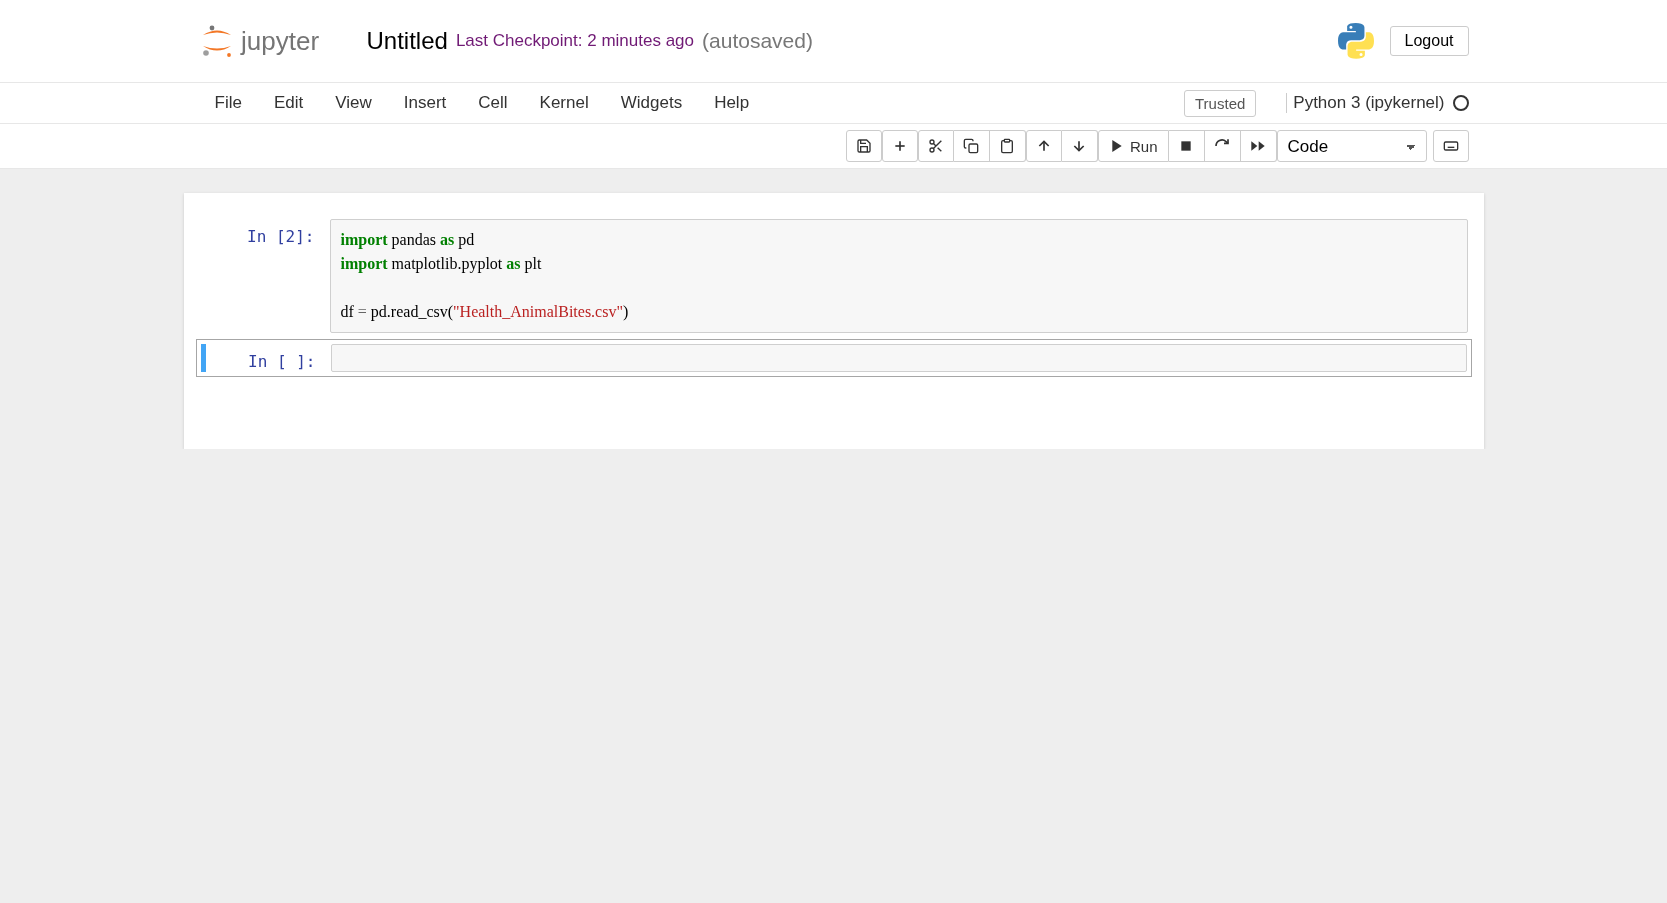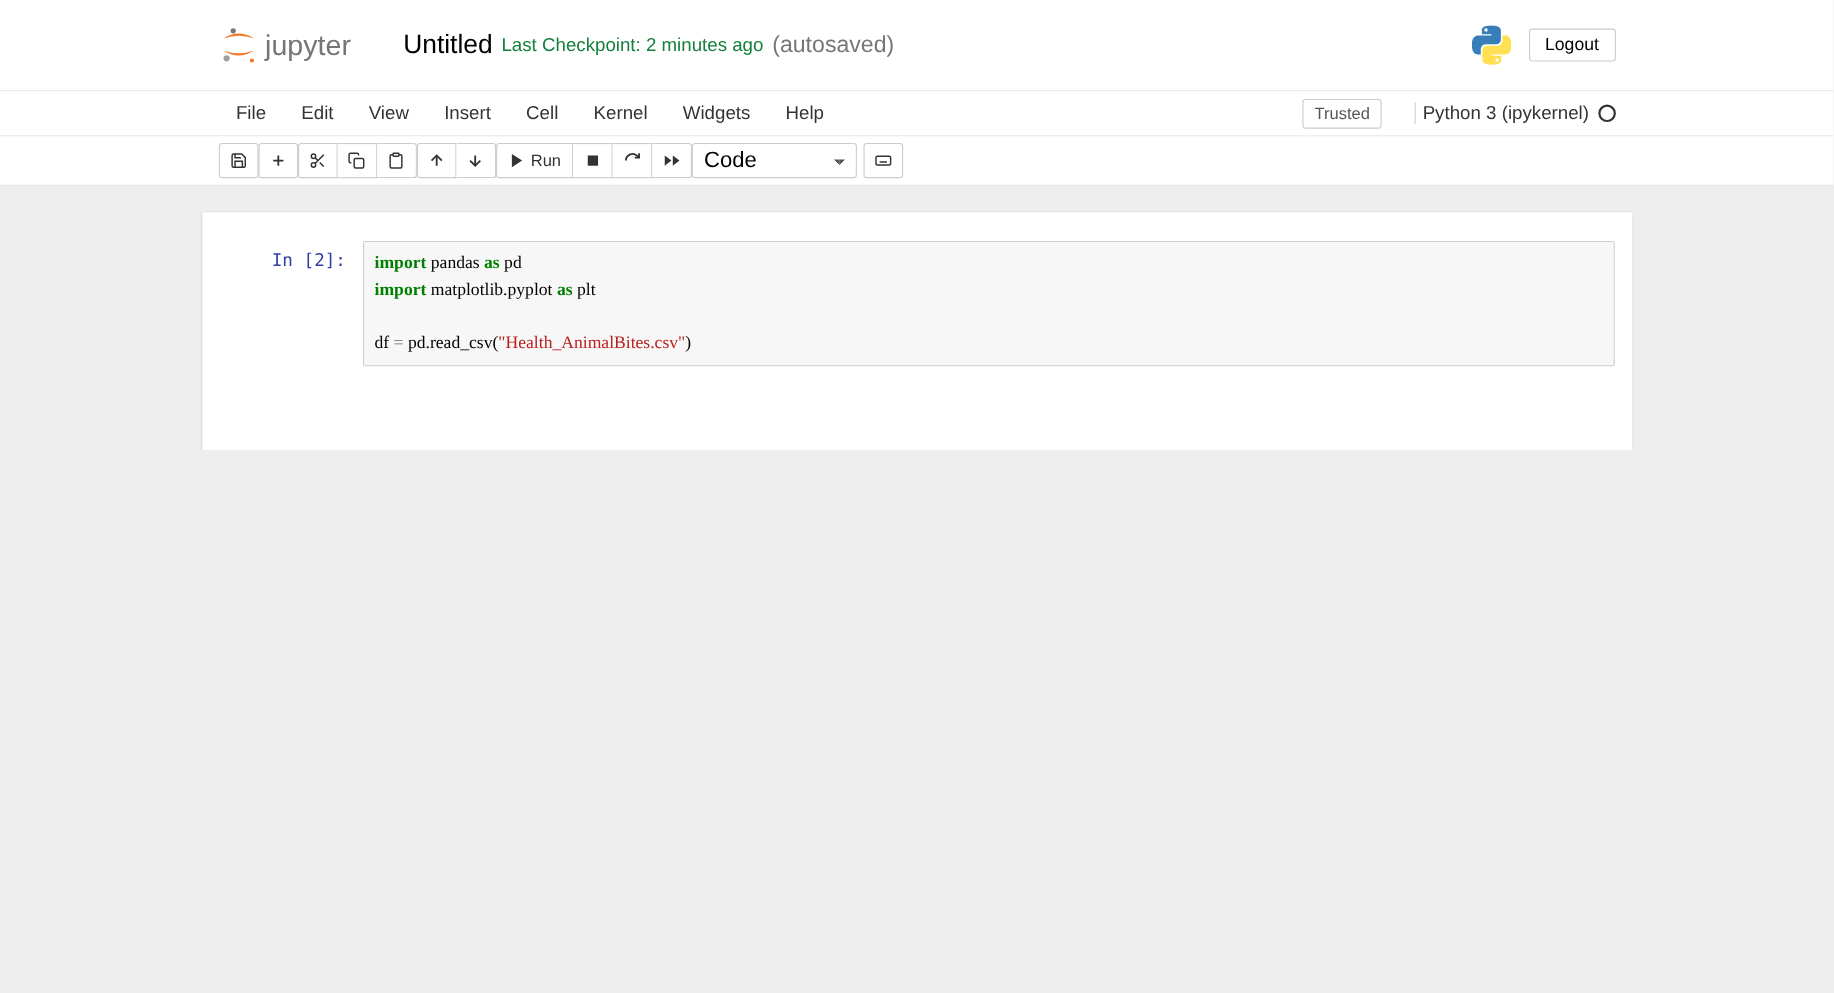--- a/index.html
+++ b/index.html
@@ -29,21 +29,21 @@
 }
 .logo svg { display: block; }
 .notebook-name {
   font-size: 24px;
   font-weight: 400;
   color: #000;
   margin-right: 8px;
 }
 .checkpoint-status {
   font-size: 17px;
-  color: #15803d;
+  color: #701a75;
 }
 .autosave-status {
   font-size: 21px;
   color: #777;
   margin-left: 8px;
 }
 .header-spacer { flex: 1; }
 .kernel-logo {
   margin-right: 16px;
   display: flex;
@@ -106,20 +106,21 @@
   background: #fff;
   border-bottom: 1px solid #e7e7e7;
 }
 .toolbar-inner {
   max-width: 1300px;
   margin: 0 auto;
   display: flex;
   align-items: center;
   padding: 6px 15px;
   gap: 0;
+  justify-content: flex-end;
 }
 .btn-group {
   display: flex;
 }
 .tb-btn {
   border: 1px solid #ccc;
   background: #fff;
   min-width: 36px;
   height: 32px;
   display: flex;
@@ -132,21 +133,21 @@
 }
 .btn-group .tb-btn + .tb-btn { border-left: none; }
 .btn-group .tb-btn:first-child { border-radius: 3px 0 0 3px; }
 .btn-group .tb-btn:last-child { border-radius: 0 3px 3px 0; }
 .btn-group .tb-btn:only-child { border-radius: 3px; }
 .run-btn { gap: 5px; padding: 0 10px; }
 .cell-type-select {
   border: 1px solid #ccc;
   height: 32px;
   padding: 0 36px 0 10px;
-  font-size: 20px;
+  font-size: 17px;
   border-radius: 3px;
   background: #fff;
   appearance: none;
   -webkit-appearance: none;
   background-image: linear-gradient(45deg, transparent 50%, #555 50%), linear-gradient(135deg, #555 50%, transparent 50%);
   background-position: calc(100% - 15px) 14px, calc(100% - 10px) 14px;
   background-size: 5px 5px, 5px 5px;
   background-repeat: no-repeat;
   width: 150px;
 }
@@ -375,14 +376,22 @@
 <div class="notebook-container">
   <div id="cells-mount">
       <div class="cell">
         <div class="prompt-container">
           <div class="prompt-bar">
             <div class="prompt">In [2]:</div>
           </div>
         </div>
         <div class="input-area"><span class="cm-keyword">import</span><span class="cm-variable"> pandas </span><span class="cm-keyword">as</span><span class="cm-variable"> pd</span><br><span class="cm-keyword">import</span><span class="cm-variable"> matplotlib.pyplot </span><span class="cm-keyword">as</span><span class="cm-variable"> plt</span><br><br><span class="cm-variable">df </span><span class="cm-op">=</span><span class="cm-variable"> pd.read_csv(</span><span class="cm-string">"Health_AnimalBites.csv"</span><span class="cm-variable">)</span></div>
       </div>
+      <div class="cell selected">
+        <div class="prompt-container">
+          <div class="prompt-bar">
+            <div class="prompt">In [ ]:</div>
+          </div>
+        </div>
+        <div class="input-area"></div>
+      </div>
     </div>
 </div>
 
 </body></html>

